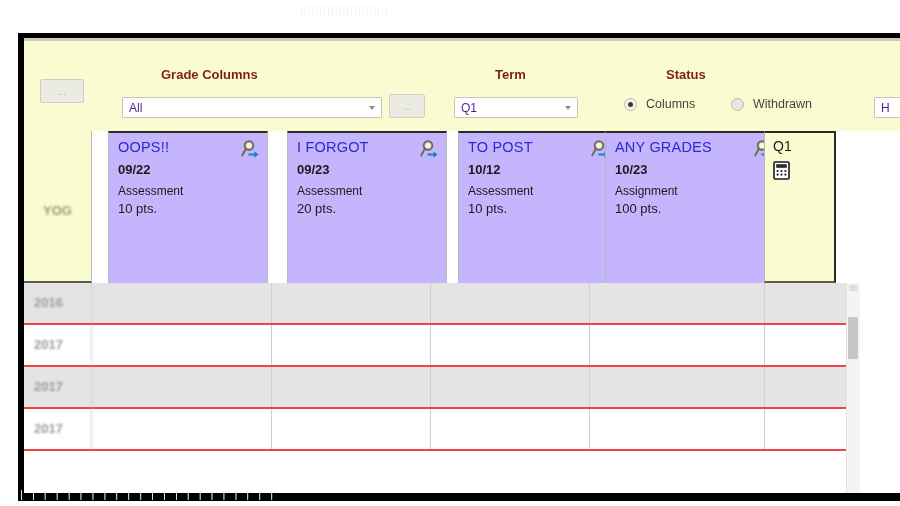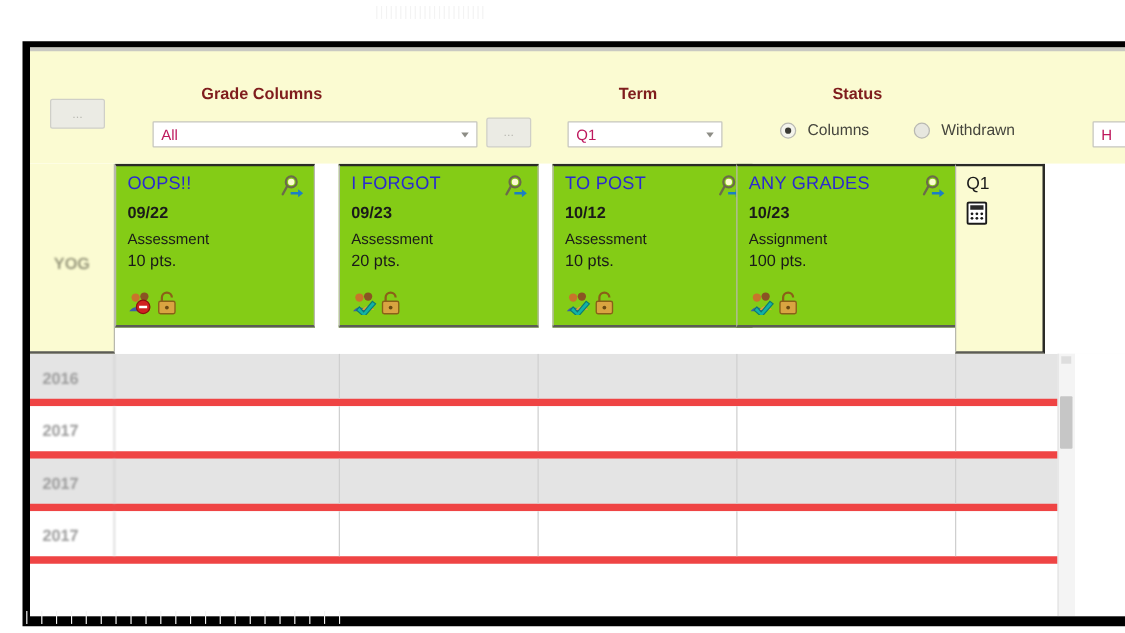--- a/index.html
+++ b/index.html
@@ -97,21 +97,21 @@
     box-sizing: border-box;
     height: 21px;
     border-radius: 1px;
     filter: blur(0.35px);
   }
   .tb-field .val {
     position: absolute;
     left: 6px;
     top: 3px;
     font-size: 12px;
-    color: #be185d;
+    color: #4c1d95;
     white-space: nowrap;
   }
   .tb-field .caret {
     position: absolute;
     right: 6px;
     top: 8px;
     width: 0; height: 0;
     border-left: 3px solid transparent;
     border-right: 3px solid transparent;
     border-top: 4px solid #8d8d86;
@@ -186,28 +186,29 @@
     text-align: center;
     font-size: 13px;
     font-weight: bold;
     color: #9a9a7e;
     filter: blur(0.8px);
   }
 
   .colhead {
     position: absolute;
     top: 0;
-    height: 131px;
-    background: #84cc16;
+    height: 188px;
+    background: #c4b5fd;
     border-left: 1px solid #b8b8ae;
     border-right: 1px solid #b8b8ae;
     border-top: 2px solid #2a2a26;
     border-bottom: 2px solid #5b5b55;
     box-sizing: border-box;
     padding: 6px 8px 0 9px;
+    margin-left: 16px;
   }
   .colhead .title {
     font-size: 14.5px;
     color: #2a2ad0;
     letter-spacing: 0.2px;
     white-space: nowrap;
     line-height: 17px;
     cursor: pointer;
   }
   .colhead .date {
@@ -269,21 +270,21 @@
     left: 0;
     top: 152px;
     width: 876px;
     height: 210px;
     overflow: hidden;
   }
   .row {
     position: relative;
     height: 42px;
     box-sizing: border-box;
-    border-bottom: 6px solid #ef4444;
+    border-bottom: 2px solid #ef4444;
   }
   .row.odd  { background: #e4e4e4; }
   .row.even { background: #ffffff; }
   .row .yog {
     position: absolute;
     left: 0; top: 0;
     width: 68px;
     height: 100%;
     border-right: 1px solid #cfcfcf;
     box-sizing: border-box;

